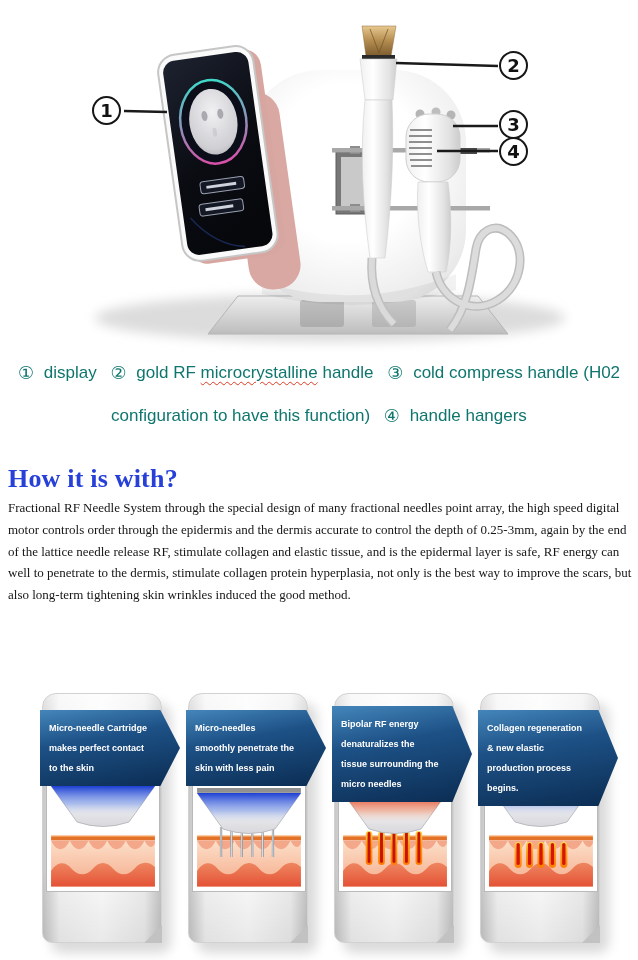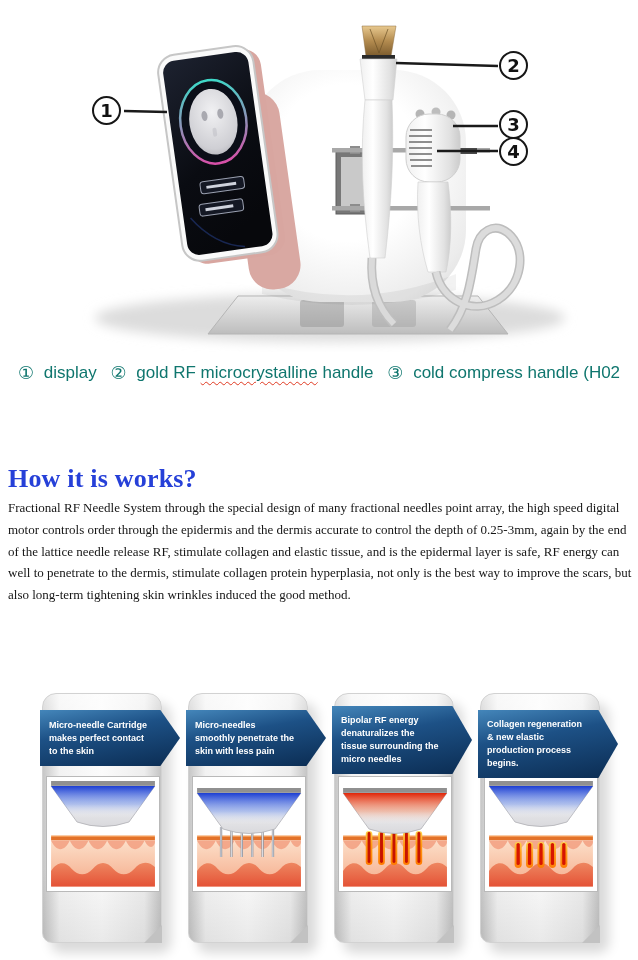--- a/index.html
+++ b/index.html
@@ -53,21 +53,21 @@
     box-shadow:9px 10px 12px rgba(0,0,0,.15);
   }
   .curl{
     position:absolute;right:-1px;bottom:-1px;width:0;height:0;border-style:solid;
     border-width:0 0 18px 18px;border-color:transparent transparent #c2c2c2 transparent;
   }
   .banner{
     position:absolute;left:-2px;top:17px;width:140px;min-height:56px;box-sizing:border-box;
     clip-path:polygon(0 0,86% 0,100% 50%,86% 100%,0 100%);
     background:linear-gradient(170deg,#4486ba 0%,#1d5186 38%,#0b2c52 100%);
-    color:#ffffff;font-size:9px;font-weight:bold;line-height:13px;
+    color:#ffffff;font-size:9px;font-weight:bold;line-height:20px;
     display:flex;align-items:center;padding:8px 30px 8px 9px;
   }
   #panel-2 .banner{top:13px;min-height:66px}
   .skin-box{
     position:absolute;left:3px;top:82px;width:114px;height:116px;box-sizing:border-box;
     background:#ffffff;border:1px solid #b9b9b9;padding:2px;
   }
   .skin-box svg{display:block;width:100%;height:100%}
 </style>
 </head>
@@ -239,24 +239,29 @@
   <div class="cap-line1">
     <span class="num">①</span>
     <span>display</span>
     <span class="num">②</span>
     <span>gold RF</span>
     <span class="wavy">microcrystalline</span>
     <span>handle</span>
     <span class="num">③</span>
     <span>cold compress handle (H02</span>
   </div>
+  <div class="cap-line2">
+    <span>configuration to have this function)</span>
+    <span class="num">④</span>
+    <span>handle hangers</span>
+  </div>
 </div>
 
 <div id="section">
-  <h1>How it is works?</h1>
+  <h1>How it is with?</h1>
   <p>Fractional RF Needle System through the special design of many fractional needles point array, the high speed digital motor controls order through the epidermis and the dermis accurate to control the depth of 0.25-3mm, again by the end of the lattice needle release RF, stimulate collagen and elastic tissue, and is the epidermal layer is safe, RF energy can well to penetrate to the dermis, stimulate collagen protein hyperplasia, not only is the best way to improve the scars, but also long-term tightening skin wrinkles induced the good method.</p>
 </div>
 
 <div id="diagram">
 
   <div class="panel" id="panel-0">
     <div class="card">
       <div class="skin-box">
         <svg viewBox="0 0 104 110" preserveAspectRatio="none">
           <rect x="2" y="56.5" width="100" height="1.5" fill="#f49a55"></rect>

